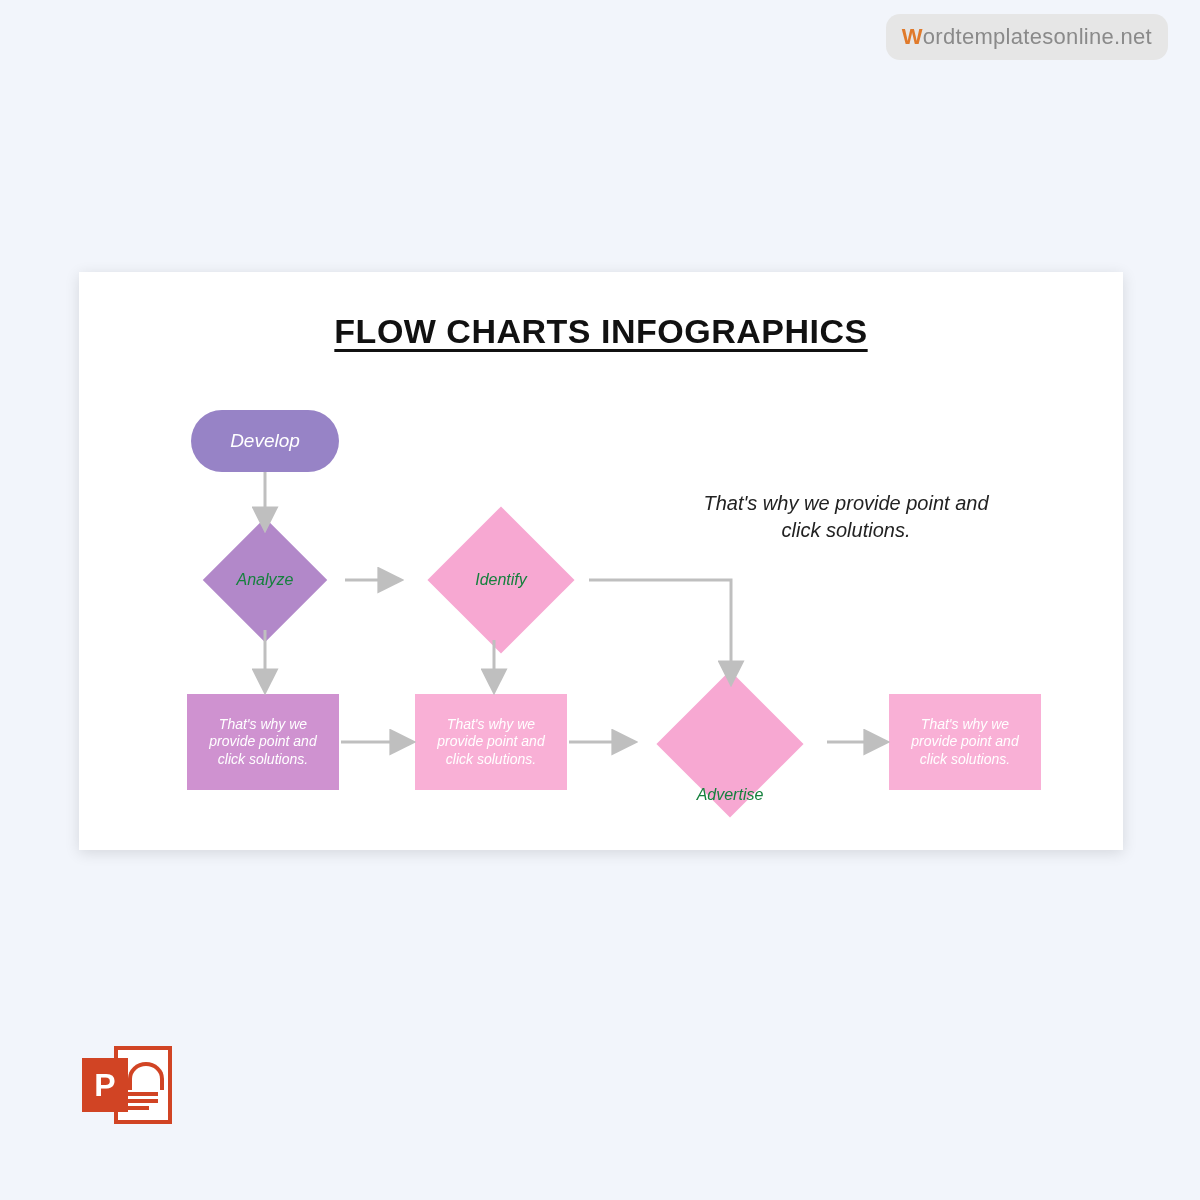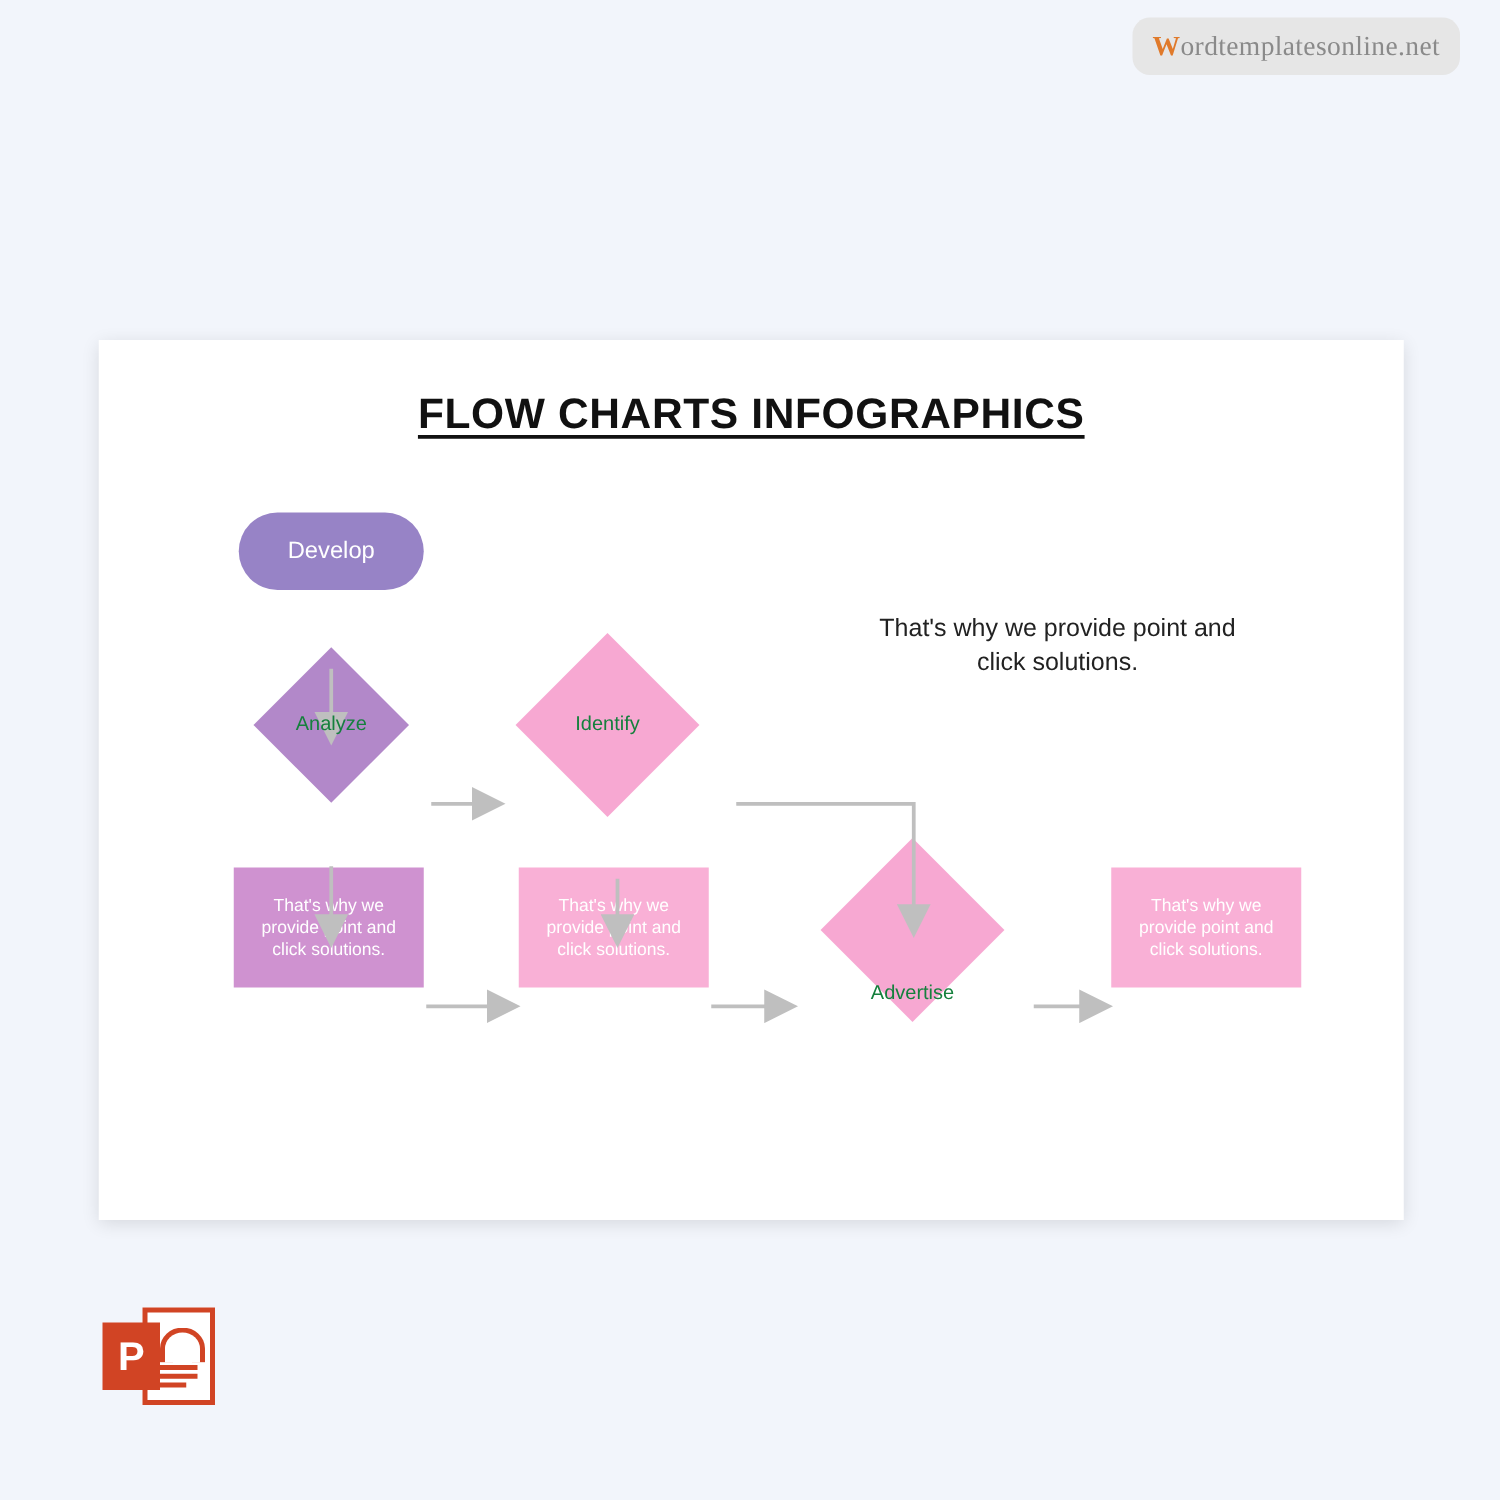--- a/index.html
+++ b/index.html
@@ -15,50 +15,51 @@
   
   .badge {
     position: absolute;
     top: 14px;
     right: 32px;
     background: #e6e6e6;
     border-radius: 14px;
     padding: 10px 16px;
     font-size: 22px;
     color: #8a8a8a;
-    font-family: Liberation Serif, serif;
+    font-family: Liberation Sans, sans-serif;
     letter-spacing: .3px;
   }
   .badge .w { color: #e07a2b; font-weight: bold; }
 
   
   .slide {
     position: absolute;
     left: 79px;
     top: 272px;
     width: 1044px;
-    height: 704px;
+    height: 578px;
     background: #ffffff;
     box-shadow: 0 3px 14px rgba(0,0,0,.12);
   }
 
   .title {
     text-align: center;
     font-size: 34px;
     font-weight: 800;
     letter-spacing: .5px;
     margin-top: 40px;
     color: #111;
     text-decoration: underline;
     text-underline-offset: 6px;
   }
 
   .canvas {
     position: absolute;
     inset: 0;
+    font-style: italic;
   }
 
   
   .pill {
     position: absolute;
     background: #9783c6;
     color: #fff;
     border-radius: 999px;
     display: flex;
     align-items: center;
@@ -176,21 +177,21 @@
   <div class="canvas" data-name="flowchart-canvas">
 
     <div class="pill" data-name="node-develop" style="left:112px; top:138px; width:148px; height:62px;">
       <span data-name="node-develop-label">Develop</span>
     </div>
 
     <div class="diamond purple" data-name="node-analyze" style="left:106px; top:258px; width:160px; height:100px;">
       <span class="d-label" data-name="node-analyze-label">Analyze</span>
     </div>
 
-    <div class="diamond pink" data-name="node-identify" style="left:312px; top:248px; width:190px; height:120px;text-align:center;">
+    <div class="diamond pink" data-name="node-identify" style="left:327px; top:248px; width:190px; height:120px;text-align:center;">
       <span class="d-label" data-name="node-identify-label">Identify</span>
     </div>
 
     <div class="diamond pink" data-name="node-advertise" style="left:556px; top:412px; width:190px; height:120px;align-items:flex-end;">
       <span class="d-label" data-name="node-advertise-label">Advertise</span>
     </div>
 
     <div class="box purple" data-name="node-box-1" style="left:108px; top:422px; width:152px; height:96px;">
       <span data-name="node-box-1-text">That's why we provide point and click solutions.</span>
     </div>

